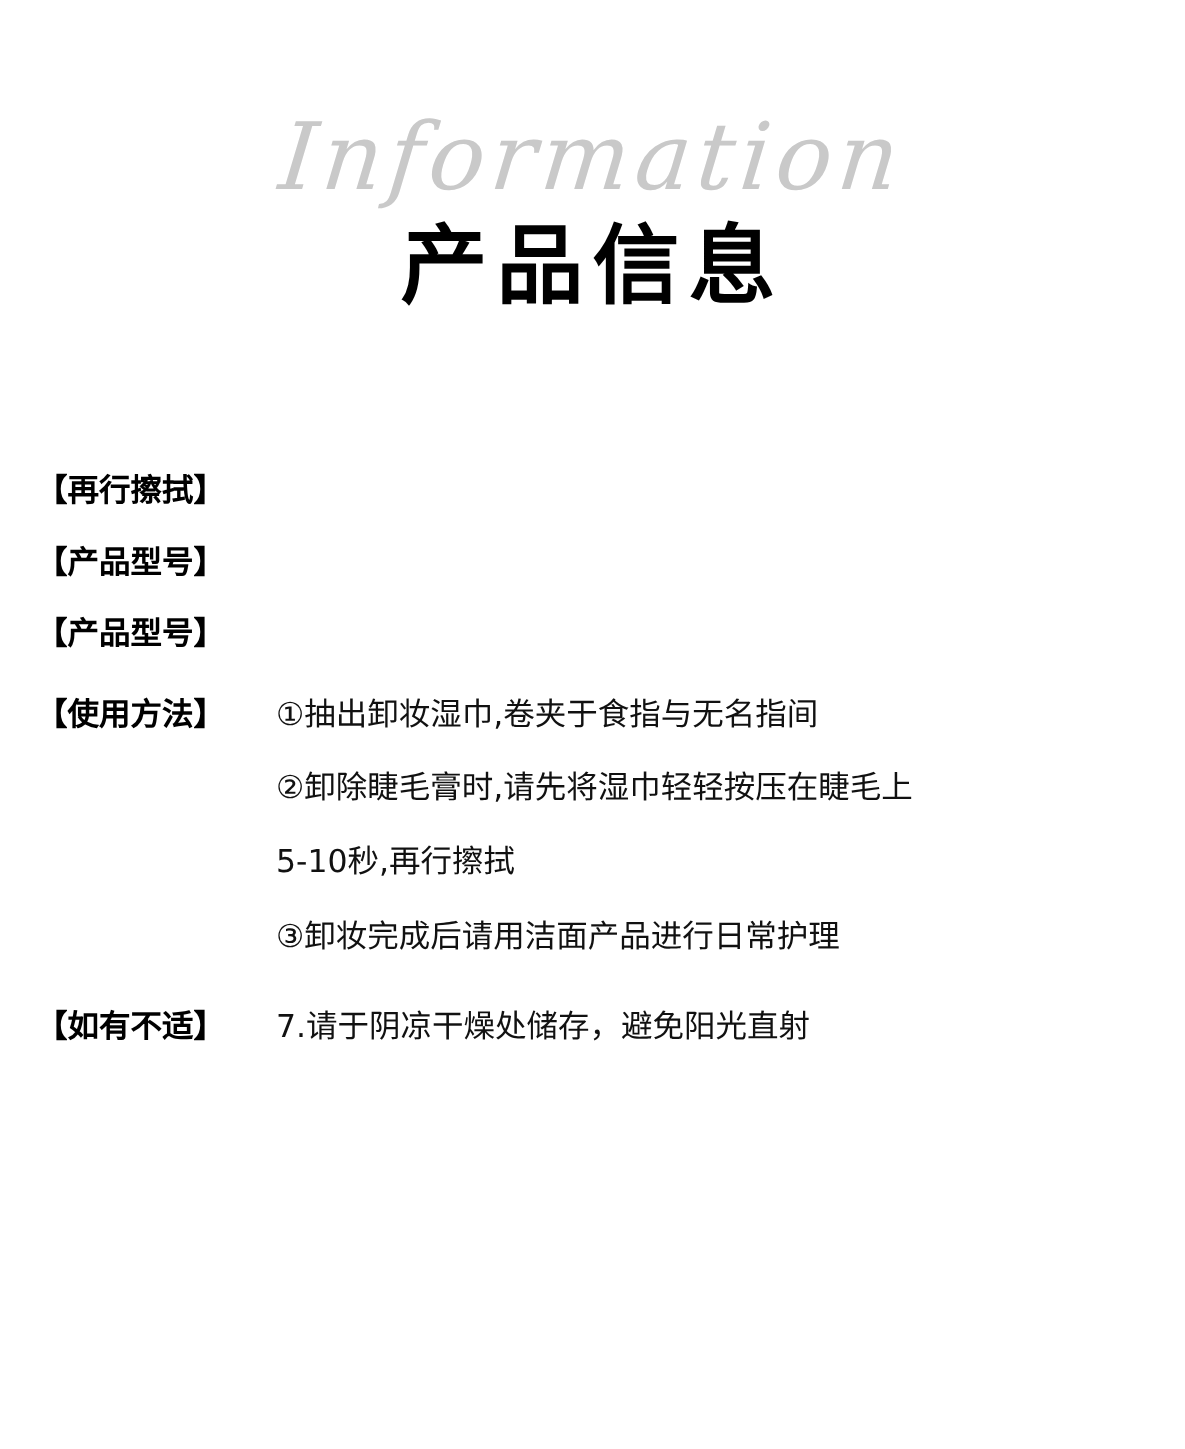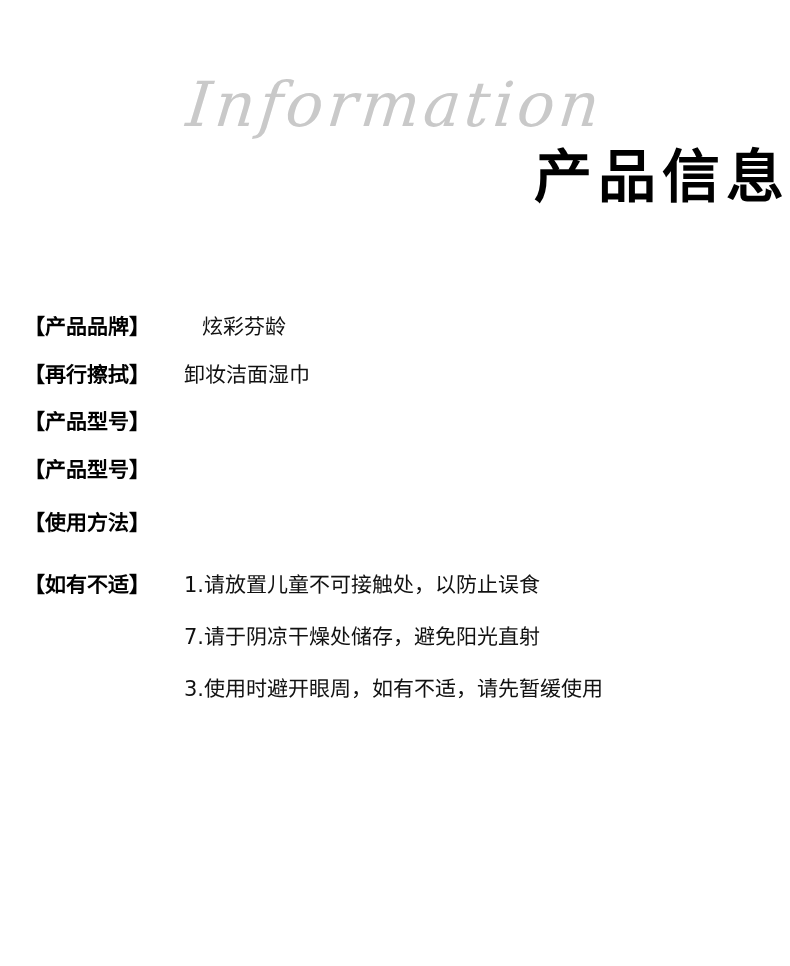--- a/index.html
+++ b/index.html
@@ -35,21 +35,21 @@
     color: #c9c9c9;
     white-space: nowrap;
     line-height: 1;
     transform: skewX(-6deg);
   }
   .main-title {
     position: absolute;
     top: 146px;
     left: 0;
     width: 790px;
-    text-align: right;
+    text-align: center;
     font-family: "DejaVu Sans", "Liberation Sans", sans-serif;
     font-weight: bold;
     font-size: 58px;
     letter-spacing: 6px;
     color: #000000;
     line-height: 1.1;
   }
 
   
   .info-block {
@@ -58,20 +58,21 @@
     top: 312px;
     width: 742px;
   }
   .info-row {
     display: flex;
     align-items: flex-start;
     margin-bottom: 16px;
   }
   .info-row.gap-before {
     margin-top: 22px;
+    justify-content: flex-end;
   }
   .info-label {
     flex: 0 0 auto;
     width: 150px;
     font-family: "DejaVu Sans", "Liberation Sans", sans-serif;
     font-weight: bold;
     font-size: 21px;
     color: #000;
     letter-spacing: 0px;
     line-height: 1.5;
@@ -103,44 +104,43 @@
 </head>
 <body>
 
 <div class="header">
   <div class="script-title">Information</div>
   <div class="main-title">产品信息</div>
 </div>
 
 <div class="info-block">
 
-  <div class="info-row">
-    <div class="info-label">【产品品牌】</div>
-    <div class="info-value indent-brand">炫彩芬龄</div>
-  </div>
 
   <div class="info-row">
     <div class="info-label">【再行擦拭】</div>
-    <div class="info-value">卸妆洁面湿巾</div>
   </div>
 
   <div class="info-row">
     <div class="info-label">【产品型号】</div>
   </div>
 
   <div class="info-row">
     <div class="info-label">【产品型号】</div>
   </div>
 
   <div class="info-row gap-before usage-block">
     <div class="info-label">【使用方法】</div>
+    <div class="info-value multi-line">
+      <span class="line">①抽出卸妆湿巾,卷夹于食指与无名指间</span>
+      <span class="line">②卸除睫毛膏时,请先将湿巾轻轻按压在睫毛上</span>
+      <span class="line">5-10秒,再行擦拭</span>
+      <span class="line">③卸妆完成后请用洁面产品进行日常护理</span>
+    </div>
   </div>
 
   <div class="info-row notice-block">
     <div class="info-label">【如有不适】</div>
     <div class="info-value multi-line">
-      <span class="line">1.请放置儿童不可接触处，以防止误食</span>
       <span class="line">7.请于阴凉干燥处储存，避免阳光直射</span>
-      <span class="line">3.使用时避开眼周，如有不适，请先暂缓使用</span>
     </div>
   </div>
 
 </div>
 
 </body></html>

